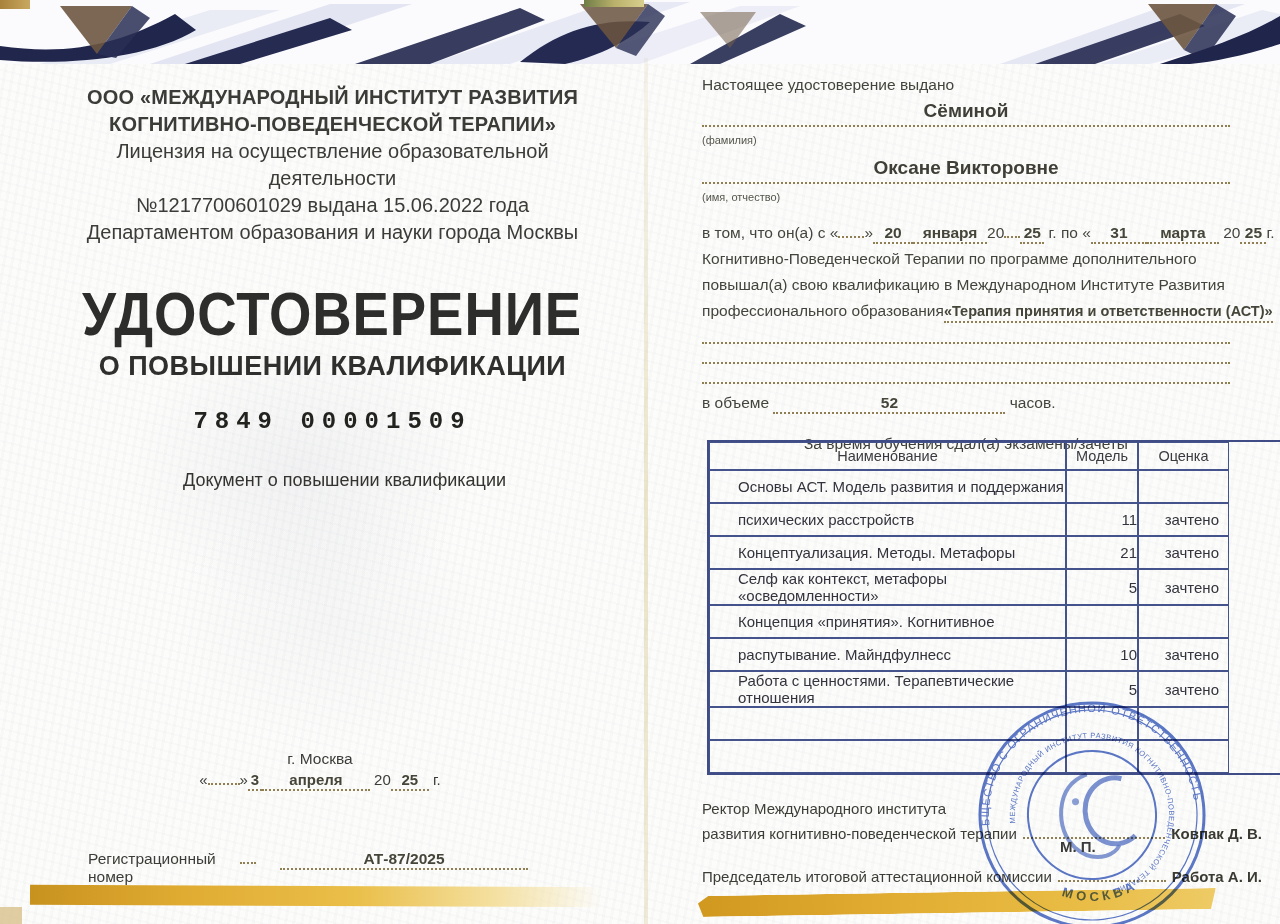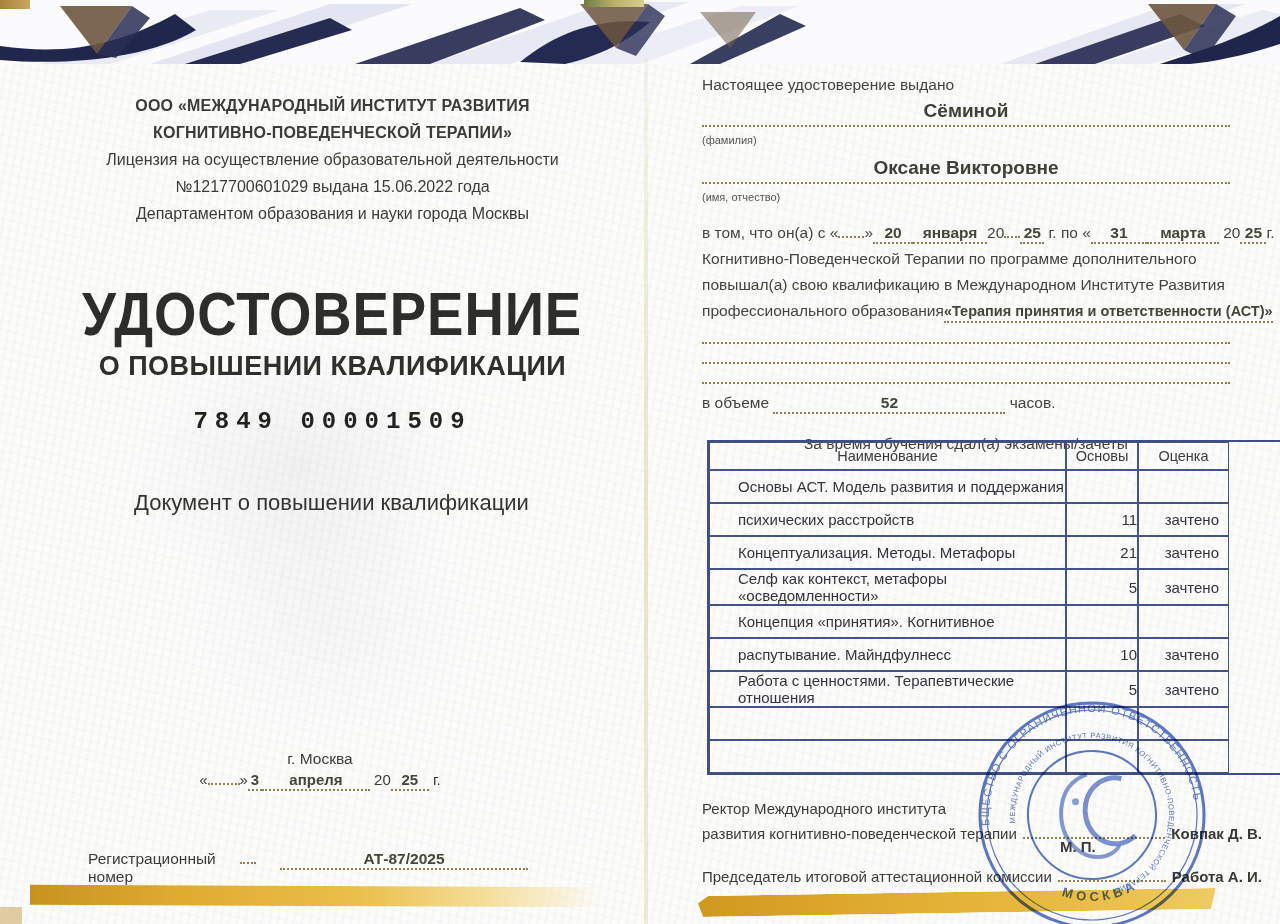--- a/index.html
+++ b/index.html
@@ -21,28 +21,28 @@
   .fold{left:644px;top:58px;width:4px;height:866px;
     background:linear-gradient(180deg, rgba(190,175,110,.10), rgba(205,190,120,.38) 55%, rgba(200,185,115,.25));
     filter:blur(.6px);}
   
   .c{text-align:center;}
   .dots{display:inline-block;border-bottom:2px dotted rgba(138,120,74,.95);height:14px;vertical-align:baseline;}
   .fillv{display:inline-block;text-align:center;border-bottom:2px dotted rgba(138,120,74,.95);
     font-weight:700;color:#454539;vertical-align:baseline;line-height:1.05;padding:0 2px 1px 2px;}
   .cap{font-size:11px;color:#55554c;}
   
-  .lp-head{left:55px;top:92px;width:555px;font-size:16px;line-height:27px;color:#3b3b38;}
+  .lp-head{left:55px;top:84px;width:555px;font-size:20px;line-height:27px;color:#3b3b38;}
   .lp-head .b{font-weight:700;letter-spacing:.2px;}
   .lp-title{left:45px;top:278px;width:575px;}
   .big-title{font-size:62px;font-weight:700;color:#2d2d2b;letter-spacing:1px;display:inline-block;
     transform:scaleX(.88);transform-origin:center;white-space:nowrap;}
   .sub-title{font-size:27px;font-weight:700;color:#2f2f2d;letter-spacing:.5px;margin-top:2px;}
   .serial{font-family:"Liberation Mono",monospace;font-size:24px;letter-spacing:7px;color:#22221f;margin-top:26px;font-weight:700;}
-  .doc-type{left:54px;top:470px;width:555px;font-size:22px;color:#33332f;margin-top:20px;}
+  .doc-type{left:67px;top:470px;width:555px;font-size:18px;color:#33332f;}
   .city-block{left:120px;top:750px;width:400px;font-size:15.5px;}
   .dateline{margin-top:3px;font-size:15px;}
   .reg-row{left:88px;top:850px;width:440px;font-size:15.5px;display:flex;align-items:baseline;gap:24px;}
   .ribbon-l{left:30px;top:886px;width:595px;height:20px;transform:rotate(.25deg);
     background:linear-gradient(90deg,#c8921f,#e0ab31 25%,#eabf4a 55%,#f4e0a0 78%,rgba(255,255,255,0) 96%);}
   .ribbon-r{left:698px;top:892px;width:518px;height:21px;transform:rotate(-.9deg);
     background:linear-gradient(90deg,#d1981f,#e2ae33 40%,#e9bd46 75%,#eecb66 100%);
     clip-path:polygon(0 35%,2% 0,100% 0,99% 100%,1% 100%);}
   
   .rp{left:702px;top:72px;width:528px;font-size:15.5px;line-height:26px;color:#44443e;}
@@ -170,21 +170,21 @@
       <span>часов.</span>
     </div>
 
     <div class="exams">
       <div>За время обучения сдал(а) экзамены/зачеты</div>
     </div>
   </div>
 
   <div class="abs tbl">
     <div class="hd">Наименование</div>
-    <div class="hd">Основы</div>
+    <div class="hd">Модель</div>
     <div class="hd">Оценка</div>
 
     <div class="nm">Основы АСТ. Модель развития и поддержания</div>
     <div class="vol"></div>
     <div class="grd"></div>
 
     <div class="nm">психических расстройств</div>
     <div class="vol">11</div>
     <div class="grd">зачтено</div>
 

